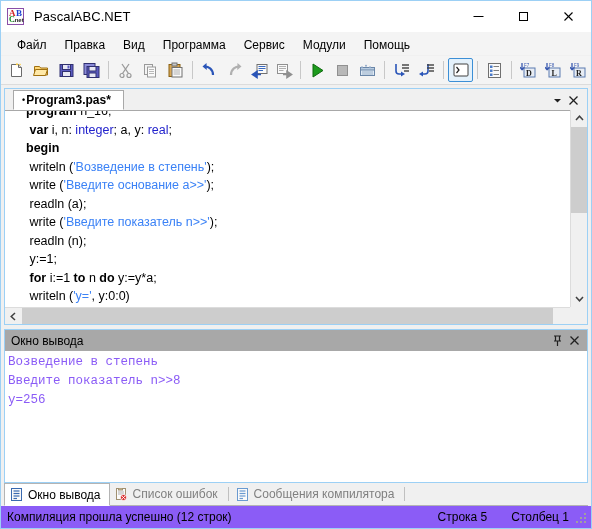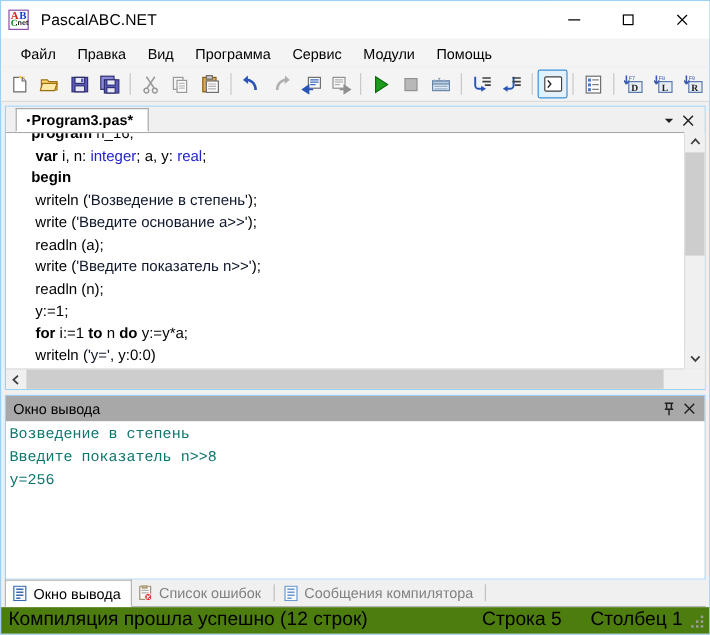--- a/index.html
+++ b/index.html
@@ -182,21 +182,21 @@
     flex: 1 1 auto;
     padding: 2px 0 0 6px;
     font-family: "Liberation Sans", sans-serif;
     font-size: 12.5px;
     line-height: 18.5px;
     white-space: pre;
     overflow: hidden;
   }
   .kw { font-weight: bold; color: #000; }
   .ty { color: #2222cc; }
-  .st { color: #0f172a; }
+  .st { color: #3b82f6; }
   .pl { color: #000; }
   .gr { color: #107010; }
   
   .vscroll {
     position: absolute;
     right: 0; top: 21px; bottom: 17px;
     width: 17px;
     background: #f0f0f0;
     border-left: 1px solid #dcdcdc;
     box-sizing: border-box;
@@ -266,21 +266,21 @@
   .ohb { width: 17px; height: 19px; display:flex; align-items:center; justify-content:center; }
   .output-body {
     flex: 1 1 auto;
     background: #ffffff;
     font-family: "Liberation Mono", monospace;
     font-size: 12.5px;
     line-height: 19px;
     padding: 2px 0 0 3px;
     white-space: pre;
     overflow: hidden;
-    color: #0f766e;
+    color: #8b5cf6;
   }
   
   .bottom-tabs {
     height: 22px;
     background: #f0f0f0;
     display: flex;
     align-items: stretch;
     flex: 0 0 auto;
     margin: 0 3px;
     border-bottom: 1px solid #b4b4b4;
@@ -298,26 +298,26 @@
     color: #000;
     border: 1px solid #b4b4b4;
     border-bottom: 1px solid #ffffff;
     margin-bottom: -1px;
   }
   .btab .bt-icon { margin-right: 5px; display: flex; align-items: center; }
   .btab-sep { width: 1px; background: #c0c0c0; margin: 4px 2px; }
   
   .statusbar {
     height: 22px;
-    background: #4d7c0f;
+    background: #8b5cf6;
     display: flex;
     align-items: center;
     flex: 0 0 auto;
     position: relative;
-    font-size: 16px;
+    font-size: 12px;
     padding-left: 6px;
   }
   .status-right {
     position: absolute;
     right: 22px; top: 0; height: 22px;
     display: flex; align-items: center;
     gap: 24px;
   }
   .grip {
     position: absolute; right: 3px; bottom: 3px;

